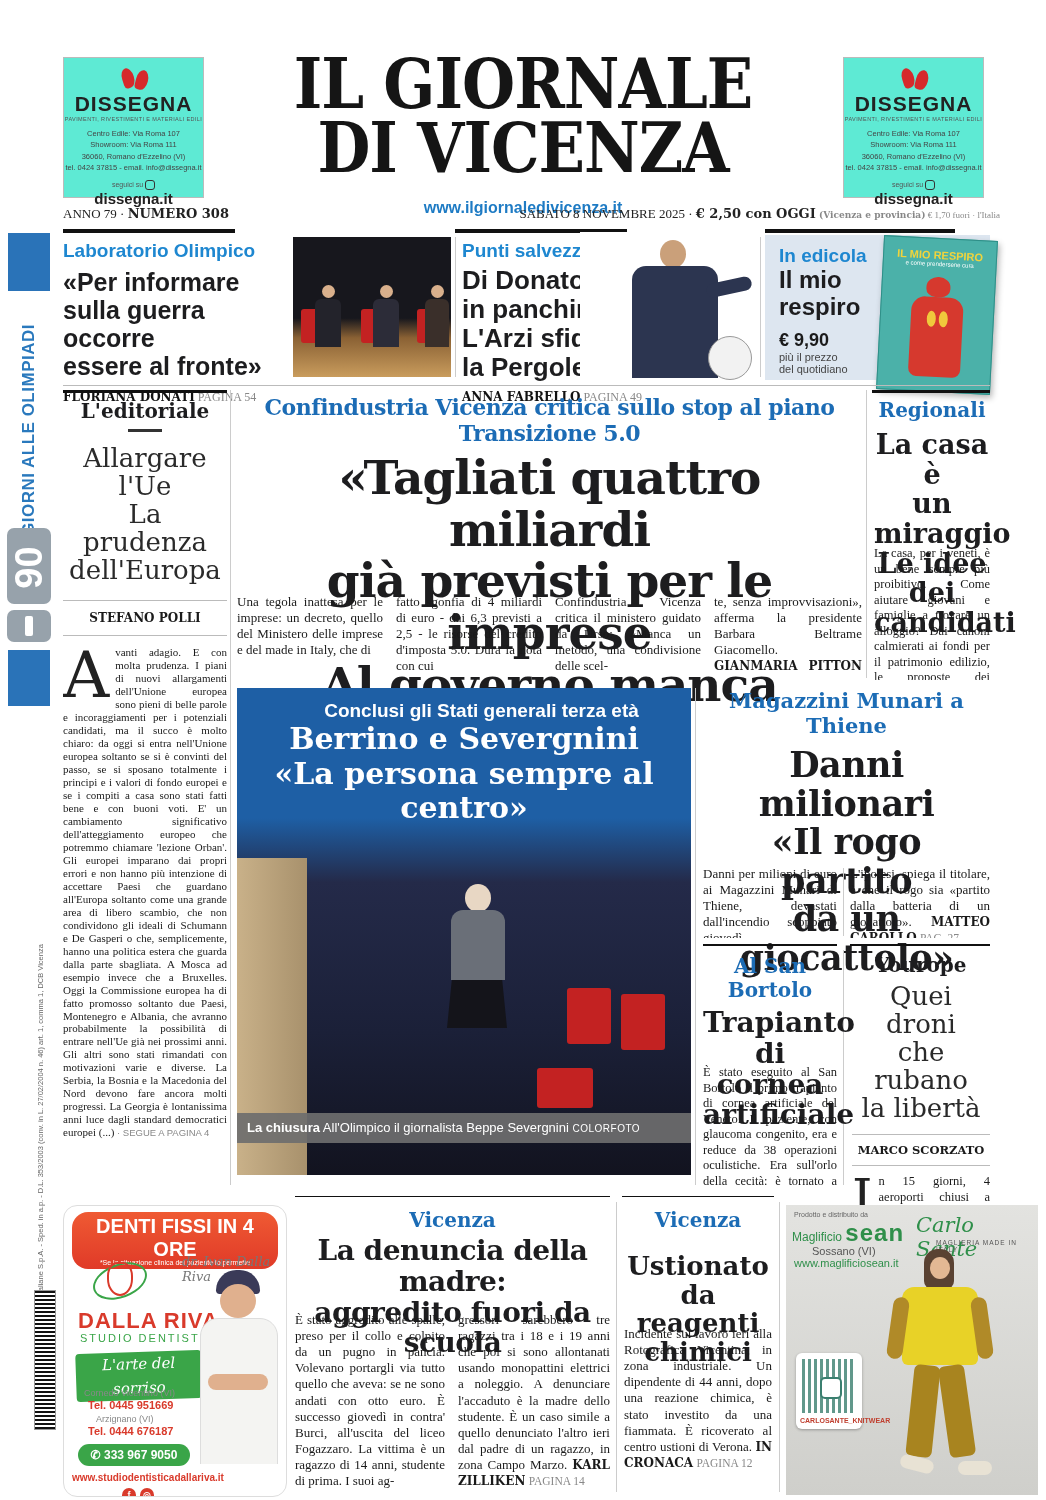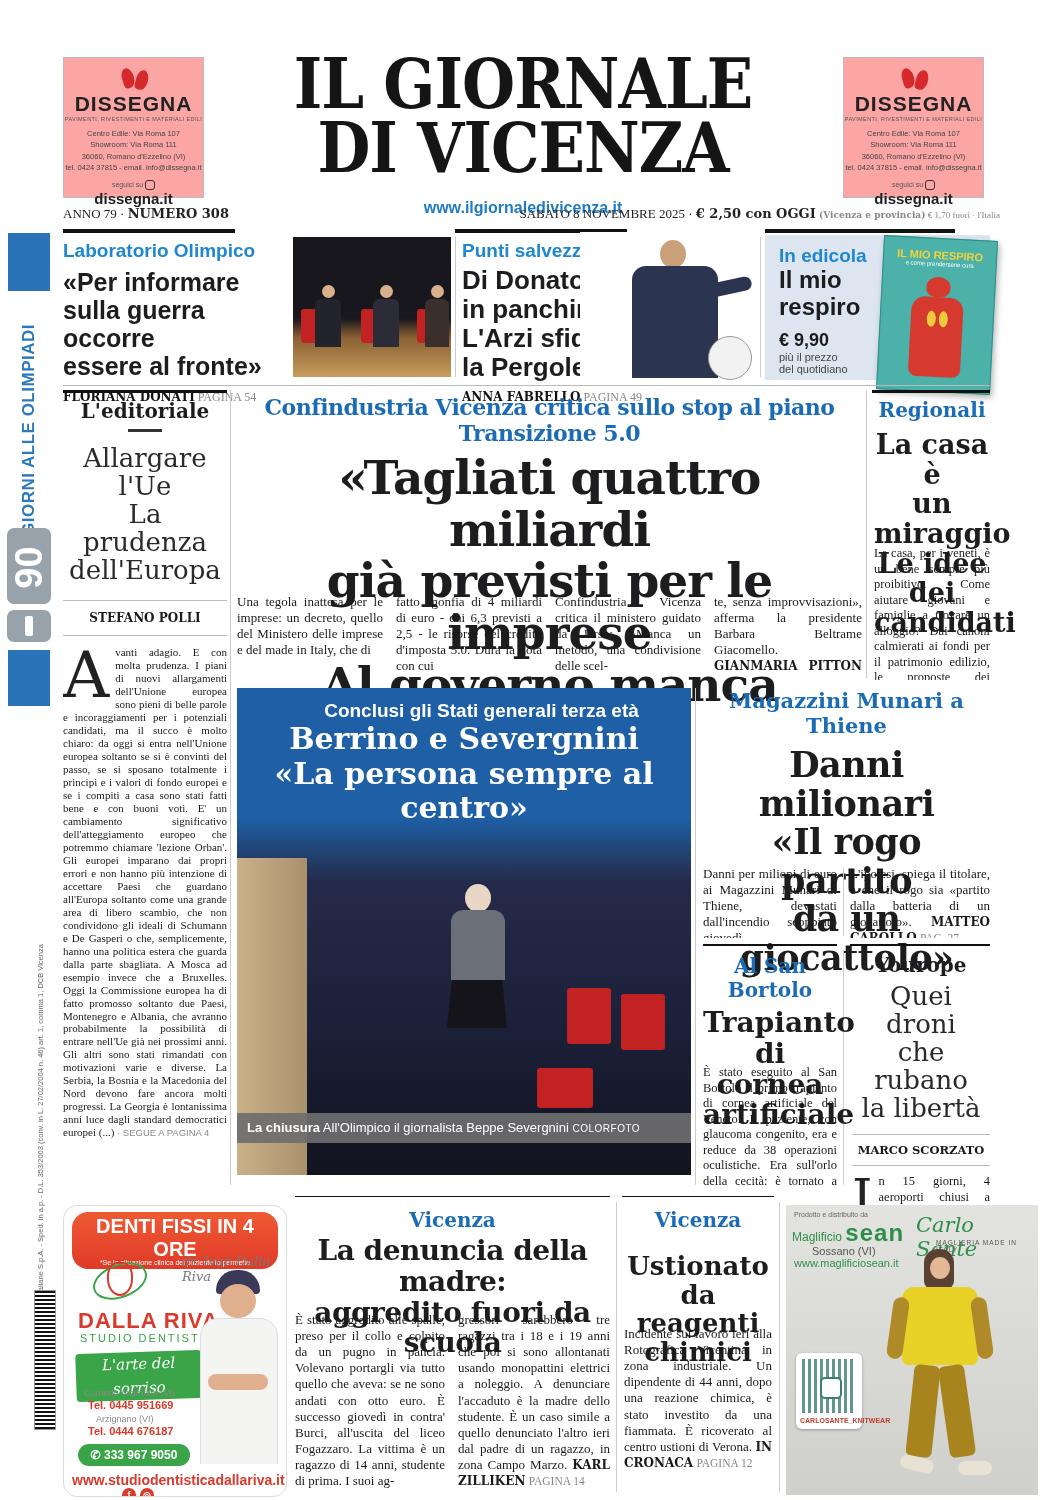--- a/index.html
+++ b/index.html
@@ -8,21 +8,21 @@
   .abs{position:absolute;}
   .pre{white-space:pre-line;}
   .sans{font-family:"Liberation Sans",sans-serif;}
   .serif{font-family:"DejaVu Serif",serif;}
   .just{text-align:justify;}
   .ctr{text-align:center;}
   .rule{background:#111;}
   .grayrule{background:#c9c9c9;}
 
   
-  .adbox{border:1px solid #bbb;background:#fca5a5;text-align:center;padding-top:8px;box-sizing:border-box;}
+  .adbox{border:1px solid #bbb;background:#5eead4;text-align:center;padding-top:8px;box-sizing:border-box;}
   .adbox .flames{height:26px;position:relative;}
   .flame{position:absolute;width:12px;height:20px;background:#d6292b;border-radius:50% 50% 50% 4px;}
   .adbox .brand{font-family:"Liberation Sans",sans-serif;font-weight:bold;font-size:21px;letter-spacing:1px;color:#222;}
   .adbox .brand-sub{font-family:"Liberation Sans",sans-serif;font-size:5.5px;color:#555;letter-spacing:.4px;}
   .adbox .addr{font-family:"Liberation Sans",sans-serif;font-size:7.5px;color:#444;line-height:1.5;margin-top:6px;}
   .adbox .follow{font-family:"Liberation Sans",sans-serif;font-size:7px;color:#555;margin-top:7px;}
   .adbox .site{font-family:"Liberation Sans",sans-serif;font-weight:bold;font-size:15px;color:#222;}
   .ig-dot{display:inline-block;width:8px;height:8px;border:1.5px solid #333;border-radius:3px;vertical-align:middle;}
 
   .masthead{font-family:"DejaVu Serif",serif;font-weight:bold;color:#151515;font-size:61px;
@@ -79,21 +79,21 @@
   .dental .banner-note{font-size:7px;font-weight:normal;display:block;margin-top:-2px;padding-bottom:3px;}
   .dental .script{font-family:"DejaVu Serif",serif;font-style:italic;color:#777;font-size:13px;}
   .dental .brand{font-family:"Liberation Sans",sans-serif;font-weight:bold;color:#d93a2b;font-size:22px;letter-spacing:1px;}
   .dental .brand-sub{font-family:"Liberation Sans",sans-serif;color:#3aa548;font-size:11px;letter-spacing:2px;}
   .dental .slogan{background:#3aa548;color:#fff;font-family:"DejaVu Serif",serif;font-style:italic;font-size:15px;
                   text-align:center;border-radius:4px;transform:rotate(-2deg);line-height:24px;}
   .dental .loc{font-family:"Liberation Sans",sans-serif;color:#888;font-size:9px;}
   .dental .tel{font-family:"Liberation Sans",sans-serif;color:#d93a2b;font-weight:bold;font-size:11px;}
   .dental .wapill{background:#3aa548;color:#fff;border-radius:12px;font-family:"Liberation Sans",sans-serif;
                   font-weight:bold;font-size:12px;text-align:center;line-height:22px;}
-  .dental .siteurl{font-family:"Liberation Sans",sans-serif;color:#d93a2b;font-weight:bold;font-size:14px;text-align:right;}
+  .dental .siteurl{font-family:"Liberation Sans",sans-serif;color:#d93a2b;font-weight:bold;font-size:10px;text-align:right;}
   .soc{display:inline-block;width:14px;height:14px;border-radius:50%;background:#d93a2b;color:#fff;
        font-family:"Liberation Sans",sans-serif;font-size:9px;line-height:14px;text-align:center;font-weight:bold;}
 
   
   .sean{background:linear-gradient(180deg,#e3e3e0,#cfcfcb);overflow:hidden;}
   .sean .pre-txt{font-family:"Liberation Sans",sans-serif;font-size:7px;color:#666;}
   .sean .brand{font-family:"Liberation Sans",sans-serif;color:#2f8f4a;font-size:12px;}
   .sean .brand .big{font-size:24px;font-weight:bold;letter-spacing:1px;}
   .sean .script{font-family:"DejaVu Serif",serif;font-style:italic;color:#2f8f4a;font-size:21px;}
   .sean .script-sub{font-family:"Liberation Sans",sans-serif;color:#555;font-size:6.5px;letter-spacing:1px;}

